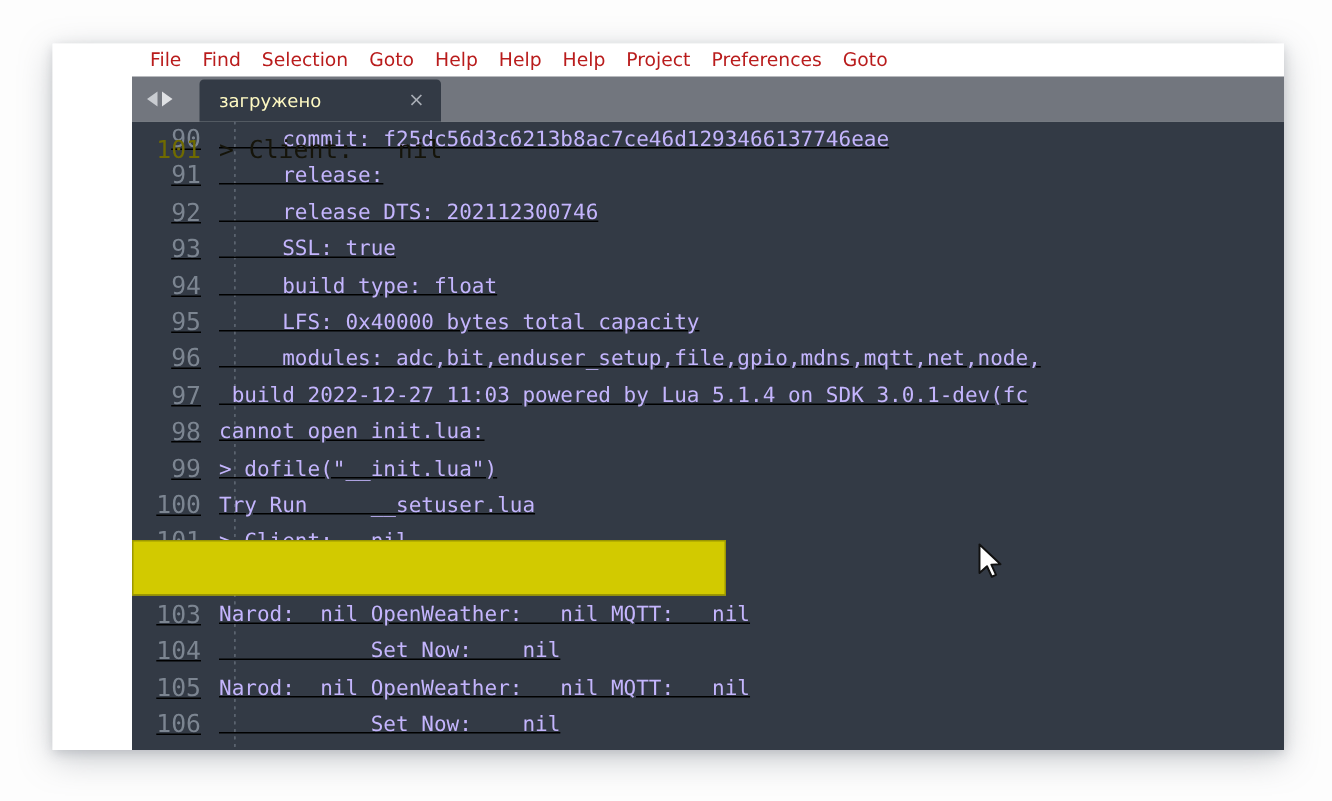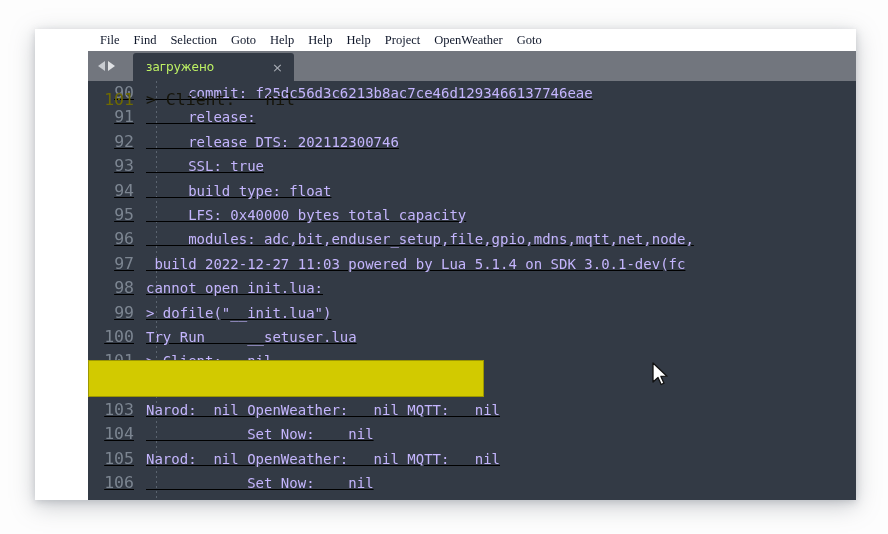--- a/index.html
+++ b/index.html
@@ -53,26 +53,25 @@
     width: 768px;
     height: 22px;
     background: #ffffff;
     display: flex;
     align-items: center;
     padding-left: 5px;
     box-sizing: border-box;
   }
   .menu-item {
     font-size: 12.5px;
-    color: #0f172a;
+    color: #b91c1c;
     padding: 12px 7px;
     line-height: 22px;
     white-space: nowrap;
     cursor: default;
-    font-family: Liberation Serif, serif;
   }
 
   
   #tab-strip {
     position: absolute;
     left: 53px;
     top: 22px;
     width: 768px;
     height: 30px;
     background: #72767e;
@@ -102,21 +101,21 @@
     top: 2px;
     width: 161px;
     height: 28px;
     background: #333a45;
     border-radius: 3px 3px 0 0;
     display: flex;
     align-items: center;
   }
   #tab-loaded-label {
     font-size: 12px;
-    color: #bef264;
+    color: #fef9c3;
     margin-left: 13px;
     white-space: nowrap;
   }
   #tab-close-icon {
     position: absolute;
     right: 11px;
     top: 50%;
     transform: translateY(-50%);
     font-size: 13px;
     color: #a8adb5;
@@ -242,21 +241,21 @@
 
   <div id="menu-bar">
     <div class="menu-item">File</div>
     <div class="menu-item">Find</div>
     <div class="menu-item">Selection</div>
     <div class="menu-item">Goto</div>
     <div class="menu-item">Help</div>
     <div class="menu-item">Help</div>
     <div class="menu-item">Help</div>
     <div class="menu-item">Project</div>
-    <div class="menu-item">OpenWeather</div>
+    <div class="menu-item">Preferences</div>
     <div class="menu-item">Goto</div>
   </div>
 
   <div id="tab-strip">
     <div id="tab-nav-arrows">
       <span class="nav-arrow left"></span>
       <span class="nav-arrow right"></span>
     </div>
     <div id="tab-loaded">
       <span id="tab-loaded-label">загружено</span>

